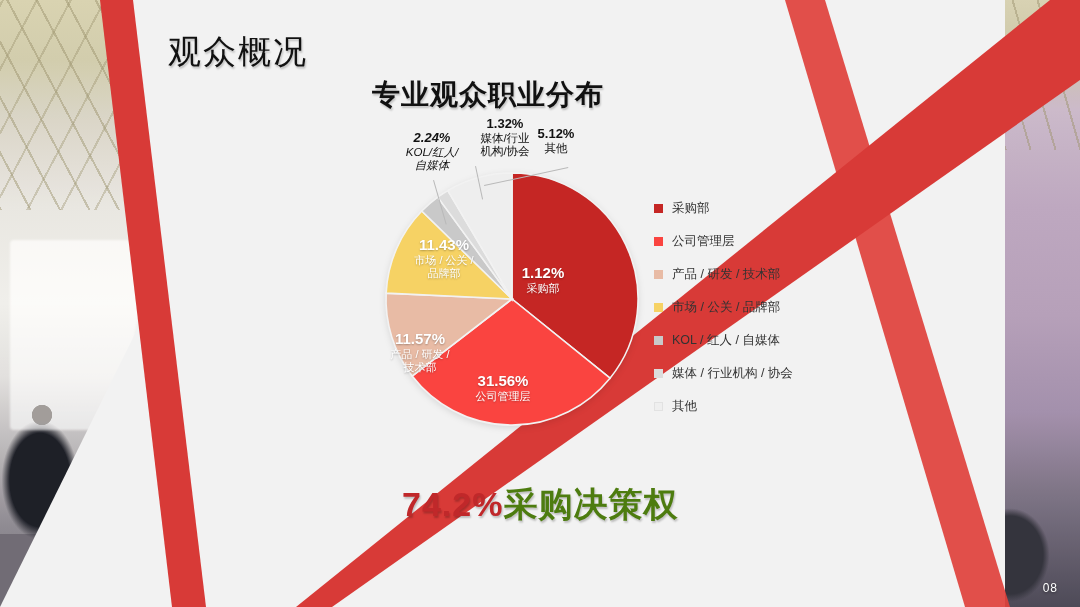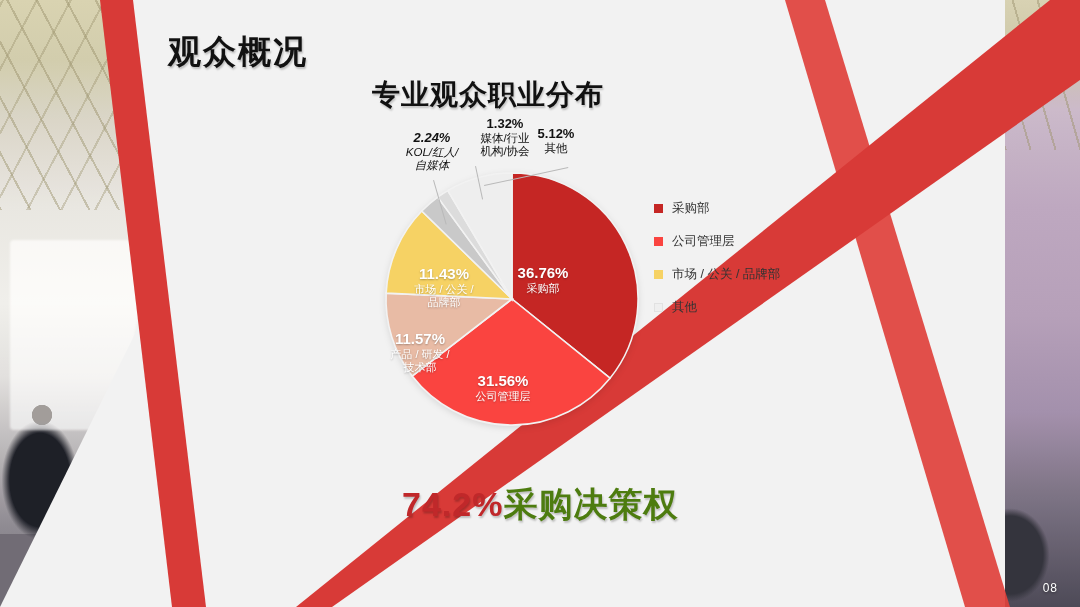--- a/index.html
+++ b/index.html
@@ -113,21 +113,21 @@
   #red-wedge-right {
     position:absolute; right:0; top:0; width:400px; height:607px;
     clip-path: polygon(105px 0, 145px 0, 330px 607px, 285px 607px);
     background:#e0413c;
     opacity:.92;
   }
 
   
   #page-title {
     position:absolute; left:168px; top:30px;
-    font-size:33px; font-weight:bold; color:#111;
+    font-size:33px; font-weight:normal; color:#111;
     letter-spacing:2px;
     text-shadow:1px 2px 2px rgba(0,0,0,.22);
   }
   #chart-title {
     position:absolute; left:372px; top:76px;
     font-size:28px; font-weight:bold; color:#111;
     letter-spacing:1px;
     text-shadow:1px 2px 2px rgba(0,0,0,.2);
     text-align:center;
   }
@@ -147,21 +147,21 @@
     position:absolute; text-align:center; color:#fff; line-height:1.18;
     text-shadow:0 1px 2px rgba(0,0,0,.28);
     pointer-events:none;
   }
   .slice-label .v { font-size:15px; font-weight:bold; display:block; }
   .slice-label .n { font-size:11px; display:block; }
 
   #lbl-cg   { left:488px; top:264px; width:110px; }
   #lbl-gl   { left:448px; top:372px; width:110px;text-align:center; }
   #lbl-rd   { left:374px; top:298px; width:92px;margin-top:32px; }
-  #lbl-mk   { left:398px; top:236px; width:92px;margin-top:29px; }
+  #lbl-mk   { left:398px; top:236px; width:92px; }
 
   
   .out-label {
     position:absolute; text-align:center; color:#111; line-height:1.2;
   }
   .out-label .v { font-size:13px; font-weight:bold; display:block; }
   .out-label .n { font-size:11.5px; display:block; }
   #out-kol   { left:386px; top:130px; width:92px;font-style:italic; }
   #out-media { left:466px; top:116px; width:78px; }
   #out-other { left:524px; top:126px; width:64px; }
@@ -220,21 +220,21 @@
         <path fill="#c9c9c9" stroke="#f2f2f2" stroke-width="1.6" d="M 0 0 L -90.20 -87.98 A 126 126 0 0 1 -74.22 -101.87 Z"></path>
 
         <path fill="#dcdcdc" stroke="#f2f2f2" stroke-width="1.6" d="M 0 0 L -74.22 -101.87 A 126 126 0 0 1 -64.18 -108.41 Z"></path>
 
         <path fill="#eeeeee" stroke="#f2f2f2" stroke-width="1.6" d="M 0 0 L -64.18 -108.41 A 126 126 0 0 1 0 -126 Z"></path>
       </g>
     </svg>
   </div>
 
   <div class="slice-label" id="lbl-cg">
-    <span class="v">36.76%</span>
+    <span class="v">1.12%</span>
     <span class="n">采购部</span>
   </div>
   <div class="slice-label" id="lbl-gl">
     <span class="v">31.56%</span>
     <span class="n">公司管理层</span>
   </div>
   <div class="slice-label" id="lbl-rd">
     <span class="v">11.57%</span>
     <span class="n">产品 / 研发 /</span>
     <span class="n">技术部</span>
@@ -267,24 +267,36 @@
   <div id="legend">
     <div class="legend-row">
       <span class="legend-sw" style="background:#c52624"></span>
       <span class="legend-tx">采购部</span>
     </div>
     <div class="legend-row">
       <span class="legend-sw" style="background:#fa4440"></span>
       <span class="legend-tx">公司管理层</span>
     </div>
     <div class="legend-row">
+      <span class="legend-sw" style="background:#e8bba5"></span>
+      <span class="legend-tx">产品 / 研发 / 技术部</span>
+    </div>
+    <div class="legend-row">
       <span class="legend-sw" style="background:#f6d264"></span>
       <span class="legend-tx">市场 / 公关 / 品牌部</span>
     </div>
     <div class="legend-row">
+      <span class="legend-sw" style="background:#c9c9c9"></span>
+      <span class="legend-tx">KOL / 红人 / 自媒体</span>
+    </div>
+    <div class="legend-row">
+      <span class="legend-sw" style="background:#dcdcdc"></span>
+      <span class="legend-tx">媒体 / 行业机构 / 协会</span>
+    </div>
+    <div class="legend-row">
       <span class="legend-sw" style="background:#efefef;border:1px solid #e2e2e2"></span>
       <span class="legend-tx">其他</span>
     </div>
   </div>
 
   <div id="headline">
     <span class="pct">74.2%</span><span class="rest">采购决策权</span>
   </div>
 
 

